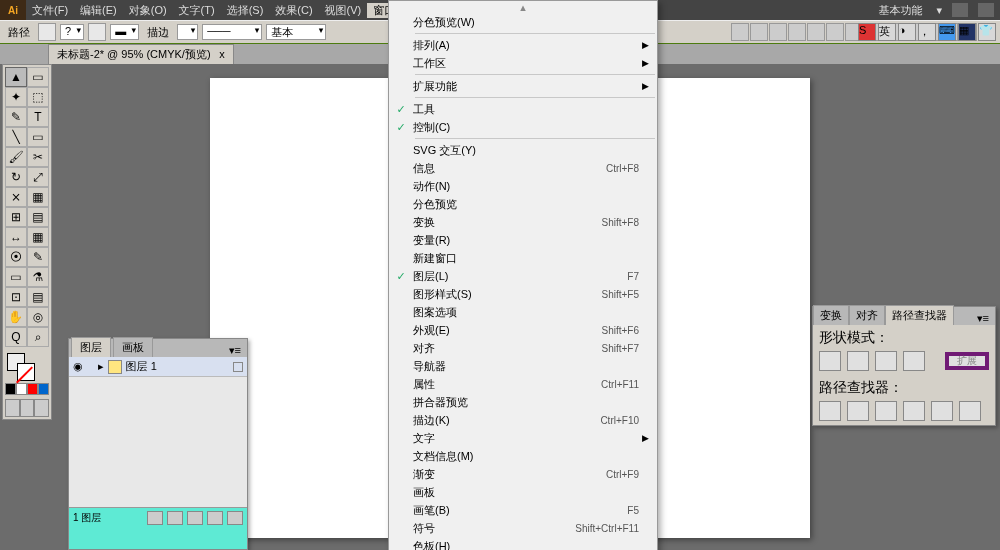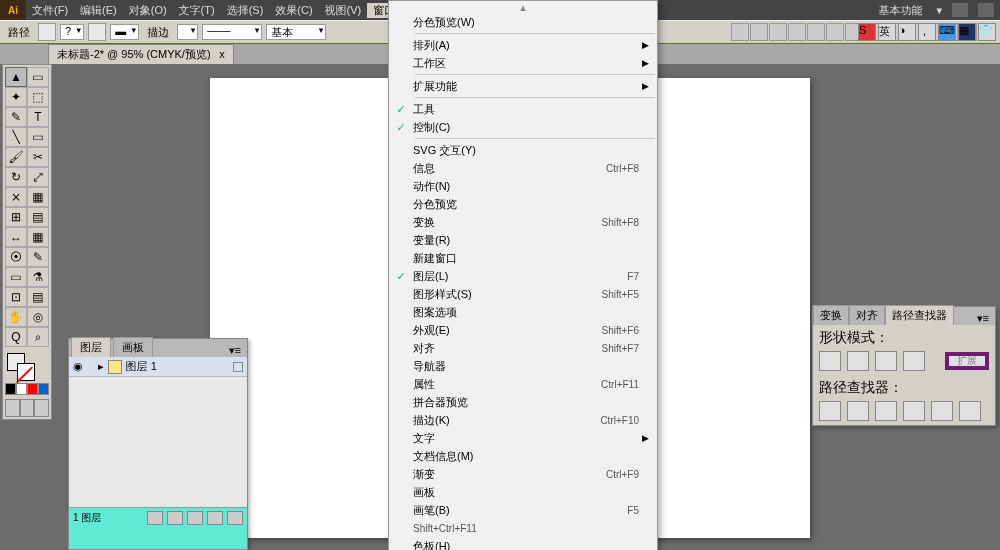--- a/index.html
+++ b/index.html
@@ -404,20 +404,21 @@
         <span class="arr"></span>
       </div>
       <div class="item">
         <span class="chk"></span>
         <span class="txt">画笔(B)</span>
         <span class="sc">F5</span>
         <span class="arr"></span>
       </div>
       <div class="item">
         <span class="chk"></span>
+        <span class="txt">符号</span>
         <span class="sc">Shift+Ctrl+F11</span>
         <span class="arr"></span>
       </div>
       <div class="item">
         <span class="chk"></span>
         <span class="txt">色板(H)</span>
         <span class="sc"></span>
         <span class="arr"></span>
       </div>
     </div>

